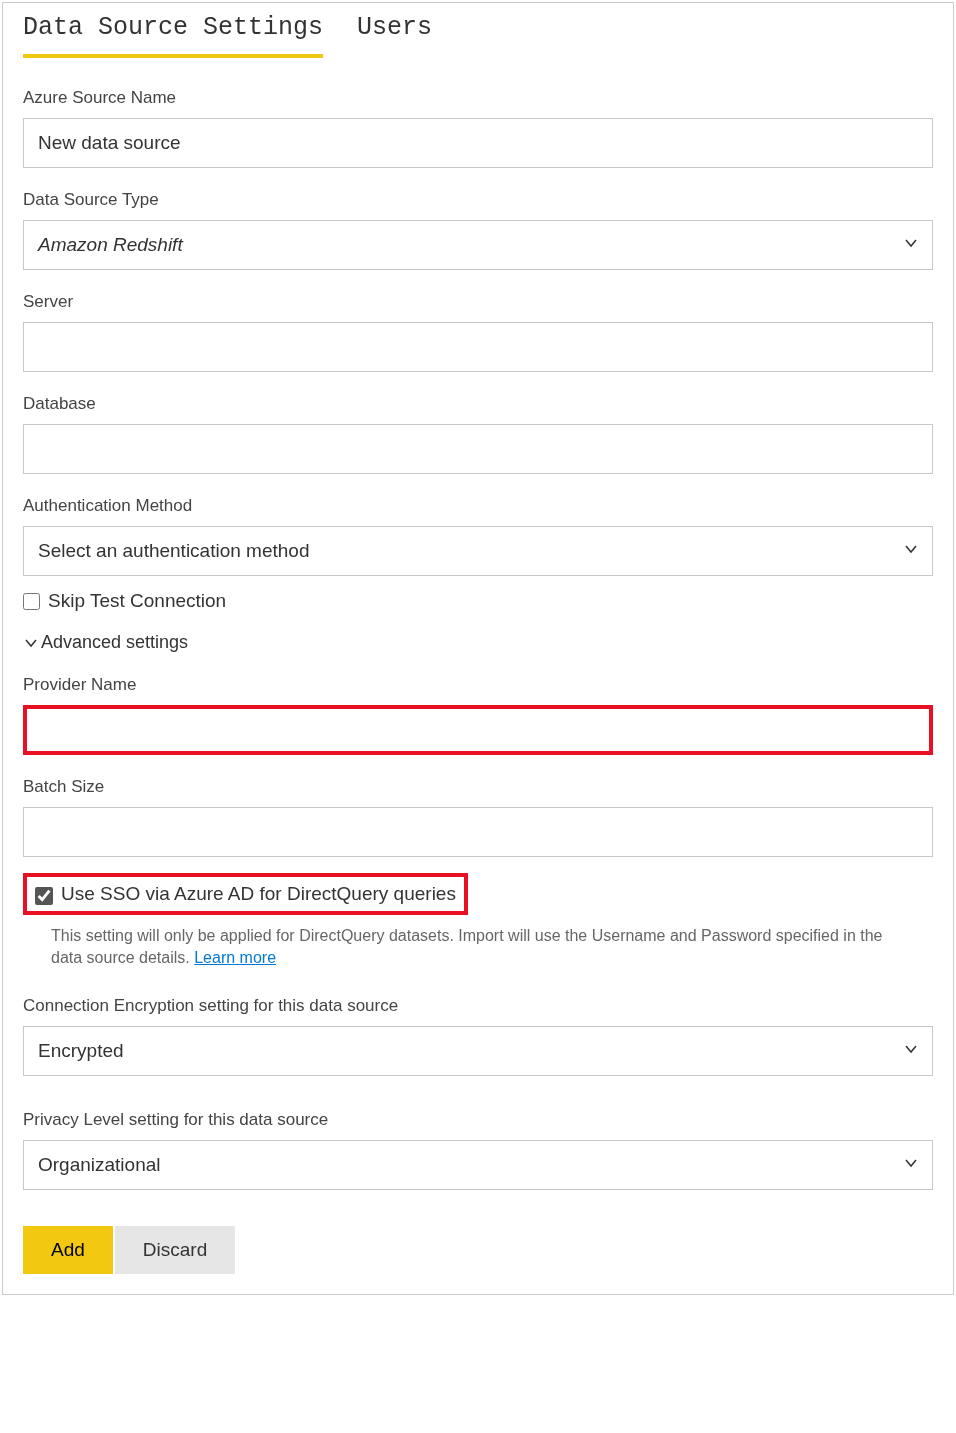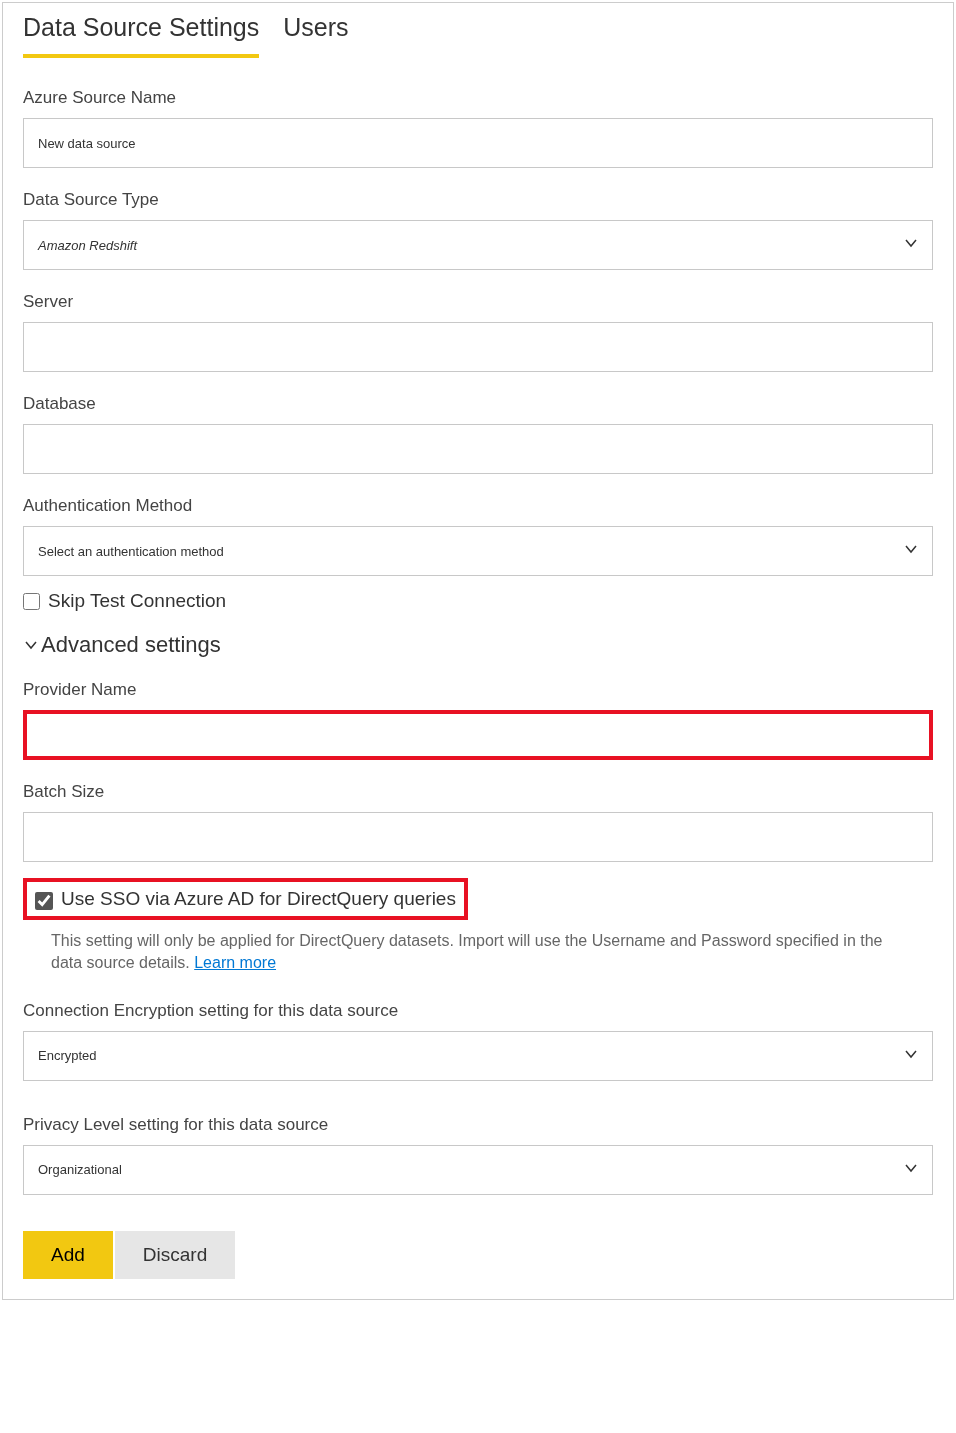--- a/index.html
+++ b/index.html
@@ -14,21 +14,22 @@
       padding: 2px;
     }
     .container {
       border: 1px solid #ccc;
       width: 952px;
       padding: 0;
     }
     .tabs {
       display: flex;
       padding: 10px 20px 0 20px;
-      gap: 24px;
+      gap: 34px;
+      font-family: Liberation Mono, monospace;
     }
     .tab {
       font-size: 25px;
       font-weight: 300;
       color: #333;
       padding-bottom: 12px;
       cursor: pointer;
     }
     .tab.active {
       border-bottom: 4px solid #f2c811;
@@ -42,21 +43,21 @@
     .field-label {
       font-size: 17px;
       color: #444;
       margin-bottom: 10px;
       display: block;
     }
     .text-input, .select-input {
       width: 100%;
       height: 50px;
       border: 1px solid #c8c8c8;
-      font-size: 13px;
+      font-size: 19px;
       padding: 12px 14px;
       font-family: inherit;
       color: #333;
       background: #fff;
     }
     .select-wrapper {
       position: relative;
     }
     .select-input {
       appearance: none;
@@ -88,21 +89,21 @@
       cursor: pointer;
     }
     .checkbox-label {
       font-size: 19px;
       color: #333;
     }
     .advanced-toggle {
       display: flex;
       align-items: center;
       gap: 2px;
-      font-size: 22px;
+      font-size: 18px;
       color: #333;
       margin-bottom: 22px;
       cursor: pointer;
     }
     .advanced-toggle svg {
       width: 16px;
       height: 16px;
       stroke: #333;
     }
     .highlight-red {

